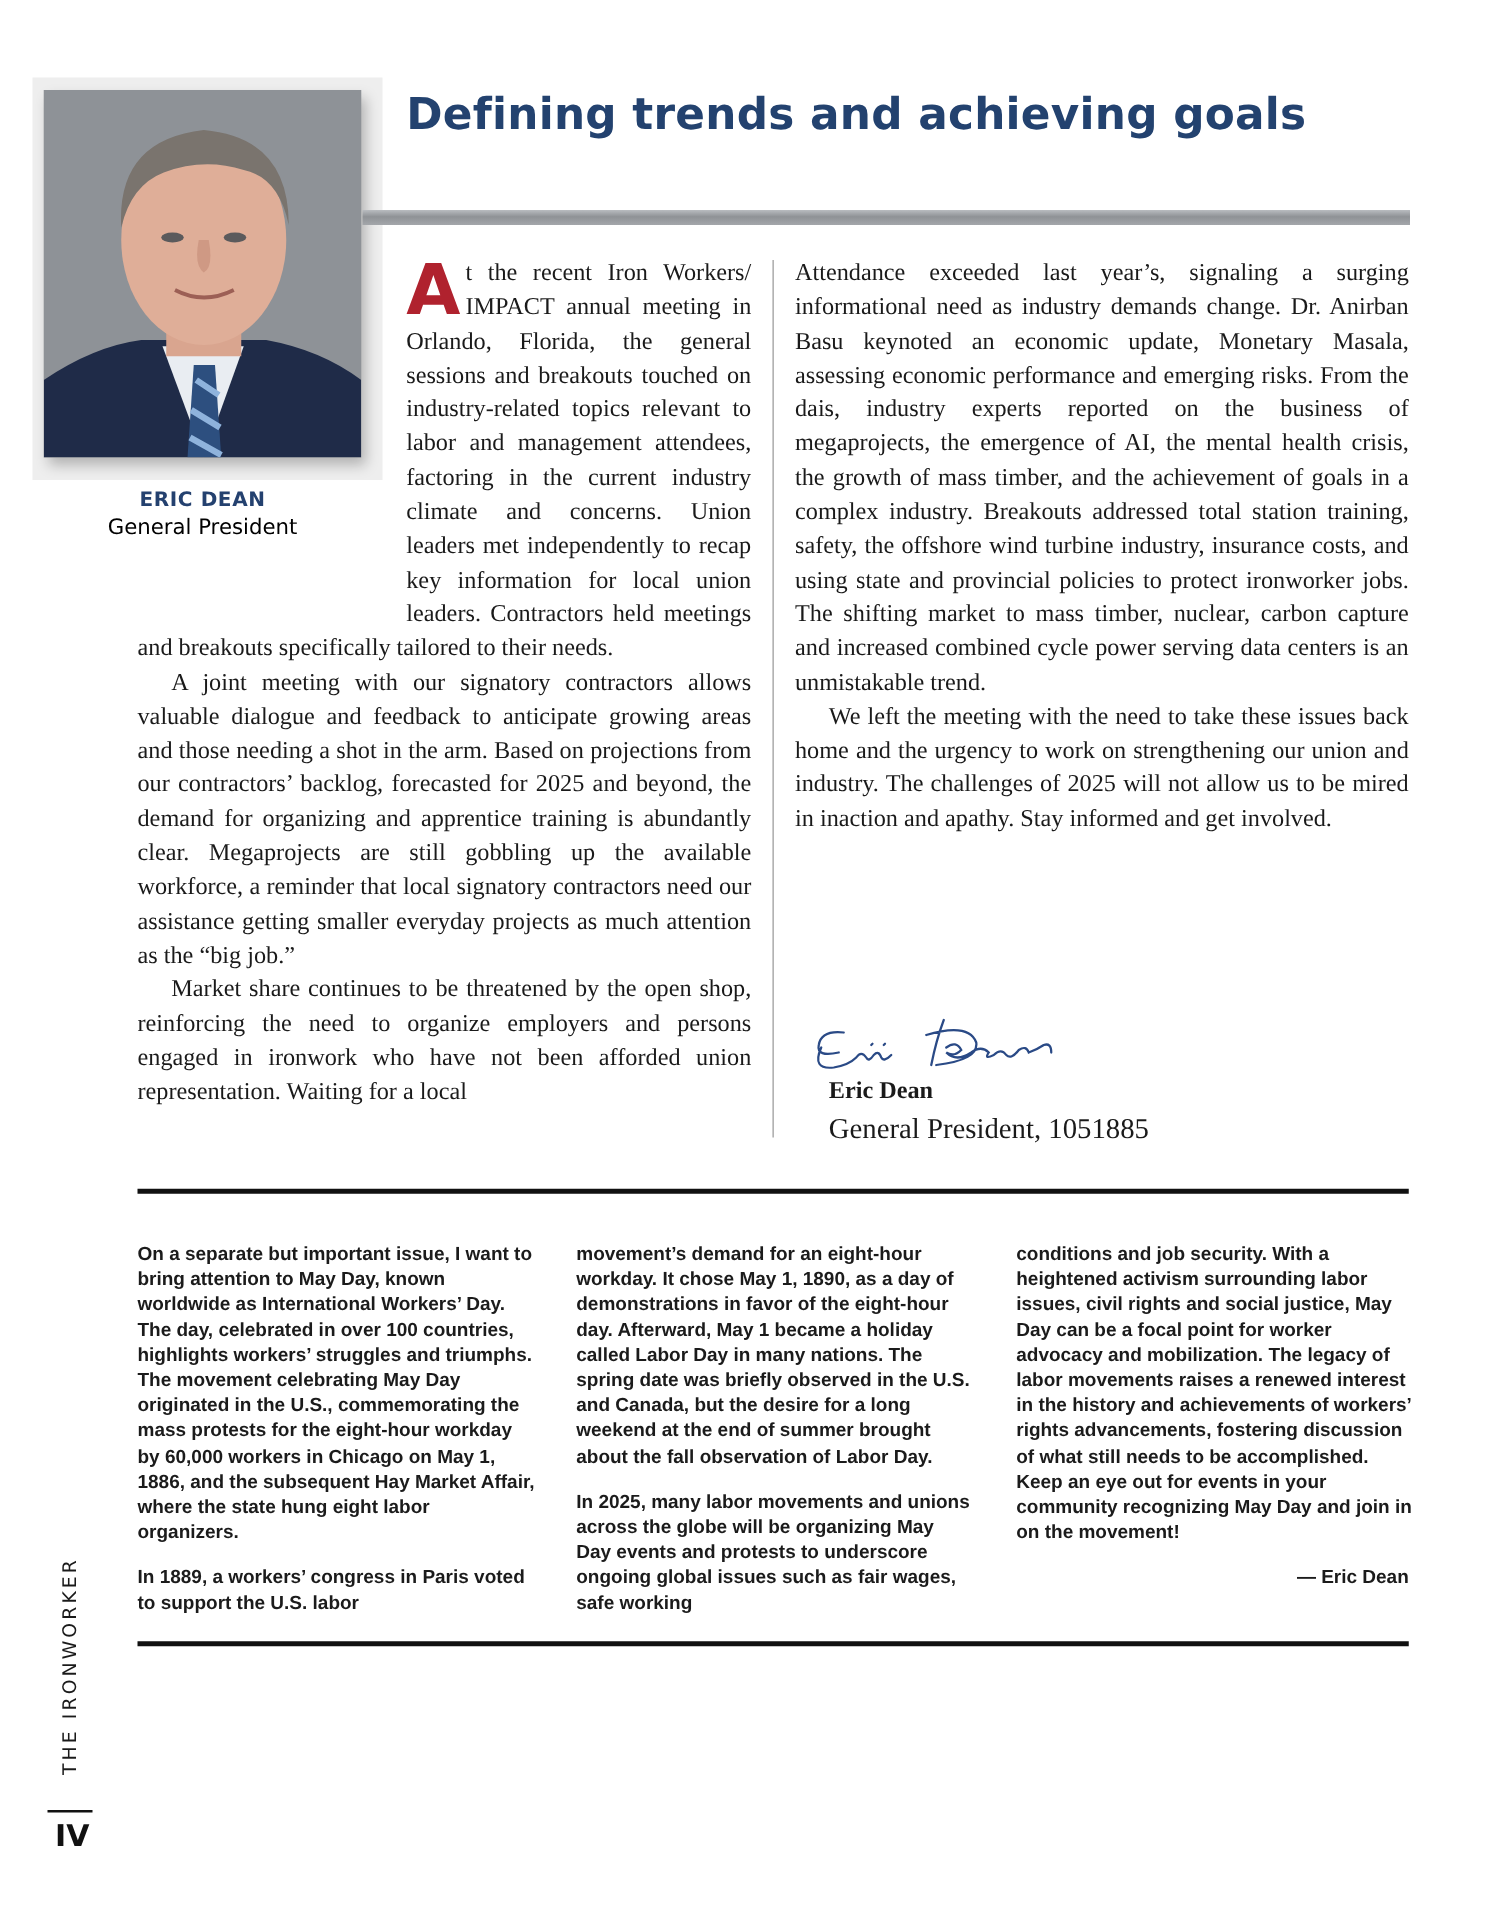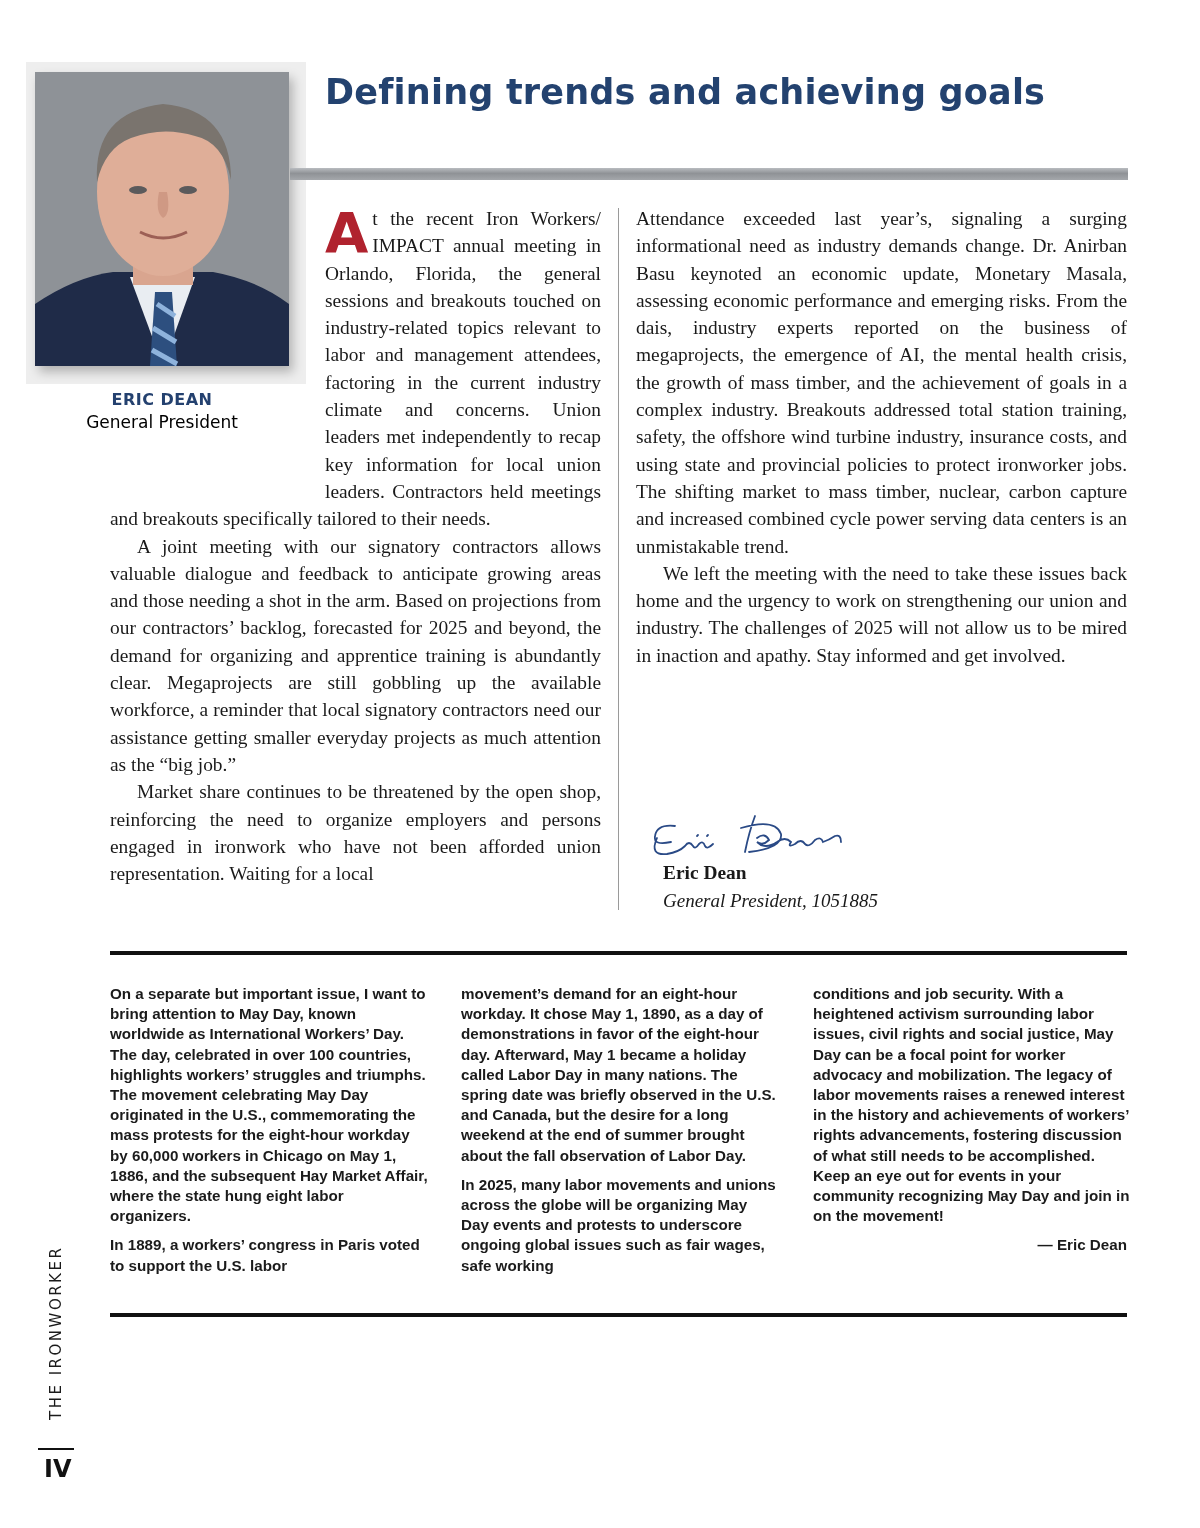--- a/index.html
+++ b/index.html
@@ -21,28 +21,28 @@
   .col p + p { text-indent: 27px; }
   .col-left { left: 110px; top: 205px; width: 491px; }
   .col-right { left: 636px; top: 205px; width: 491px; }
   .col-left .float-spacer { float: left; width: 215px; height: 273px; }
   .dropcap { float: left; font-family: "DejaVu Sans", sans-serif; font-weight: bold; color: #b0222e; font-size: 56px; line-height: 46px; height: 46px; margin: 5px 4px 0 0; }
 
   .col-divider { position: absolute; left: 618px; top: 208px; width: 1px; height: 702px; background: #9a9a9a; }
 
   .signature { position: absolute; left: 645px; top: 812px; width: 220px; height: 50px; }
   .sig-name { position: absolute; left: 663px; top: 862px; font-weight: bold; font-size: 19.4px; }
-  .sig-title { position: absolute; left: 663px; top: 890px; font-style: italic; font-size: 19px; }
+  .sig-title { position: absolute; left: 663px; top: 890px; font-size: 23px; }
 
   .rule { position: absolute; left: 110px; width: 1017px; height: 4px; background: #111111; }
   .rule-top { top: 951px; }
   .rule-bottom { top: 1313px; }
 
   .sidebar-col { position: absolute; top: 978px; width: 318px; font-family: "Liberation Sans", sans-serif; font-weight: bold; font-size: 15.2px; line-height: 20.2px; color: #1b1b1b; }
-  .sidebar-col p { margin: 6px 0 9px 0; }
+  .sidebar-col p { margin: 16px 0 9px 0; }
   .sc1 { left: 110px; }
   .sc2 { left: 461px; }
   .sc3 { left: 813px; }
   .sidebar-sign { text-align: right; width: 314px; margin-top: 0; }
 
   .running-head { position: absolute; left: 47px; top: 1420px; transform-origin: 0 0; transform: rotate(-90deg); font-family: "DejaVu Sans", sans-serif; font-size: 15px; letter-spacing: 2.5px; color: #1a1a1a; white-space: nowrap; }
   .folio-rule { position: absolute; left: 38px; top: 1448px; width: 36px; height: 2px; background: #111; }
   .folio { position: absolute; left: 44px; top: 1455px; font-family: "DejaVu Sans", sans-serif; font-weight: bold; font-size: 24px; color: #111; }
 </style>
 </head>

